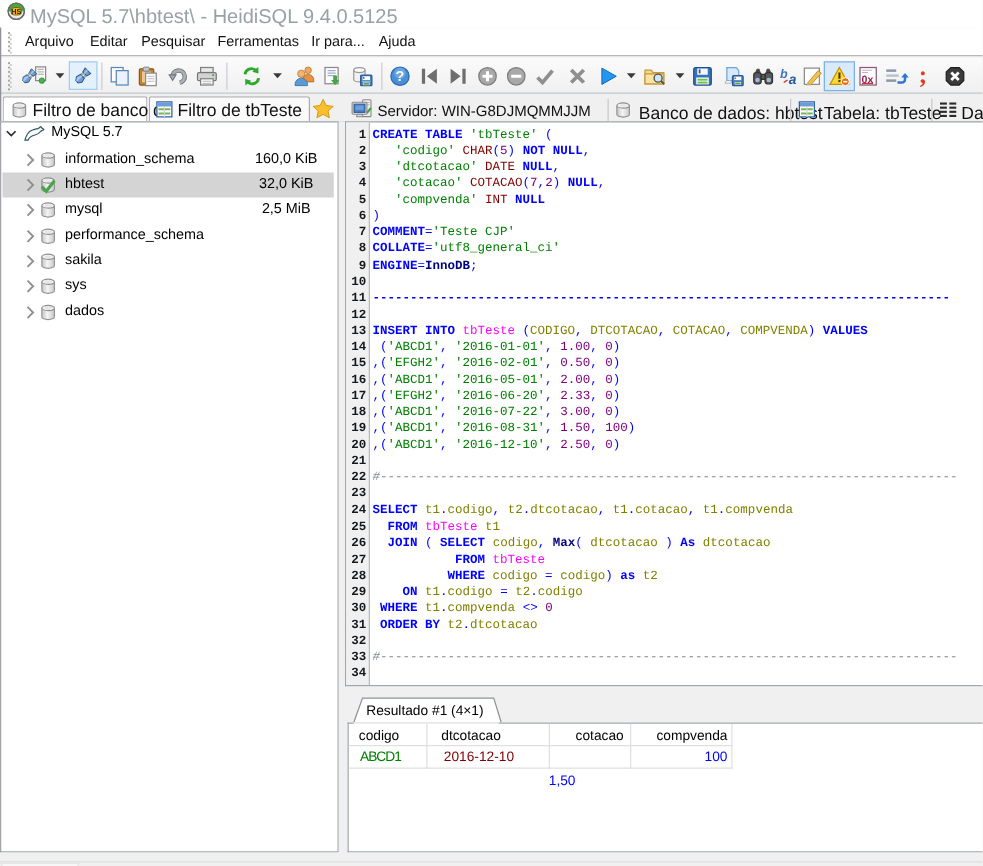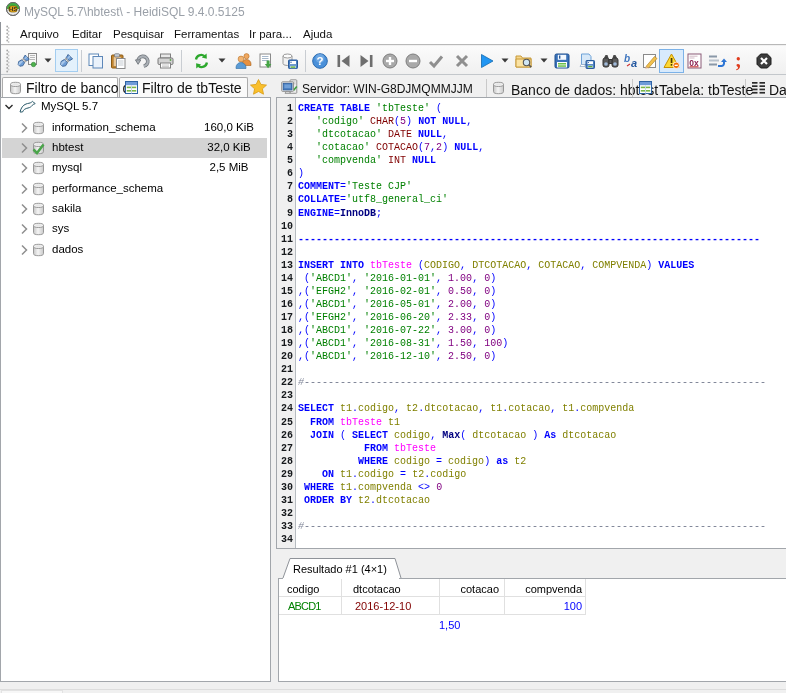--- a/index.html
+++ b/index.html
@@ -1,18 +1,18 @@
 <!DOCTYPE html>
 <html><head><meta charset="utf-8">
 <style>
 *{margin:0;padding:0;box-sizing:border-box}
 html,body{width:786px;height:693px;overflow:hidden;background:#f0f0f0;
  font-family:"Liberation Sans",sans-serif;-webkit-font-smoothing:antialiased}
 #titlebar{position:absolute;left:0;top:0;width:786px;height:23px;background:#ffffff}
-#titletxt{position:absolute;left:24px;top:5px;font-size:12px;color:#9aa0a8}
+#titletxt{position:absolute;left:24px;top:5px;font-size:16px;color:#9aa0a8}
 #menubar{position:absolute;left:0;top:23px;width:786px;height:22px;background:#ffffff;border-bottom:1px solid #b8b8b8}
 .mi{position:absolute;top:28px;font-size:11.5px;color:#111}
 #toolbar{position:absolute;left:0;top:46px;width:786px;height:29px;background:linear-gradient(#fbfbfb,#f0f0f0);border-bottom:1px solid #c3c7cb}
 .tsep{position:absolute;top:50px;width:1px;height:22px;background:#c9cdd2}
 .ftab{position:absolute;top:77px;height:21px;background:#fff;border:1px solid #acacac;border-bottom:none;border-radius:2px 2px 0 0}
 .rtabsep{position:absolute;top:79px;width:1px;height:18px;background:#c9c9c9}
 .rtabtxt{position:absolute;top:82px;font-size:14px;color:#111;white-space:nowrap}
 #leftpanel{position:absolute;left:0;top:97px;width:271px;height:585px;background:#fff;border:1px solid #a2a6ab}
 #selrow{position:absolute;left:2px;top:138px;width:265px;height:20px;background:#d4d4d4}
 .trow{position:absolute;font-size:11.5px;color:#000;white-space:nowrap}

